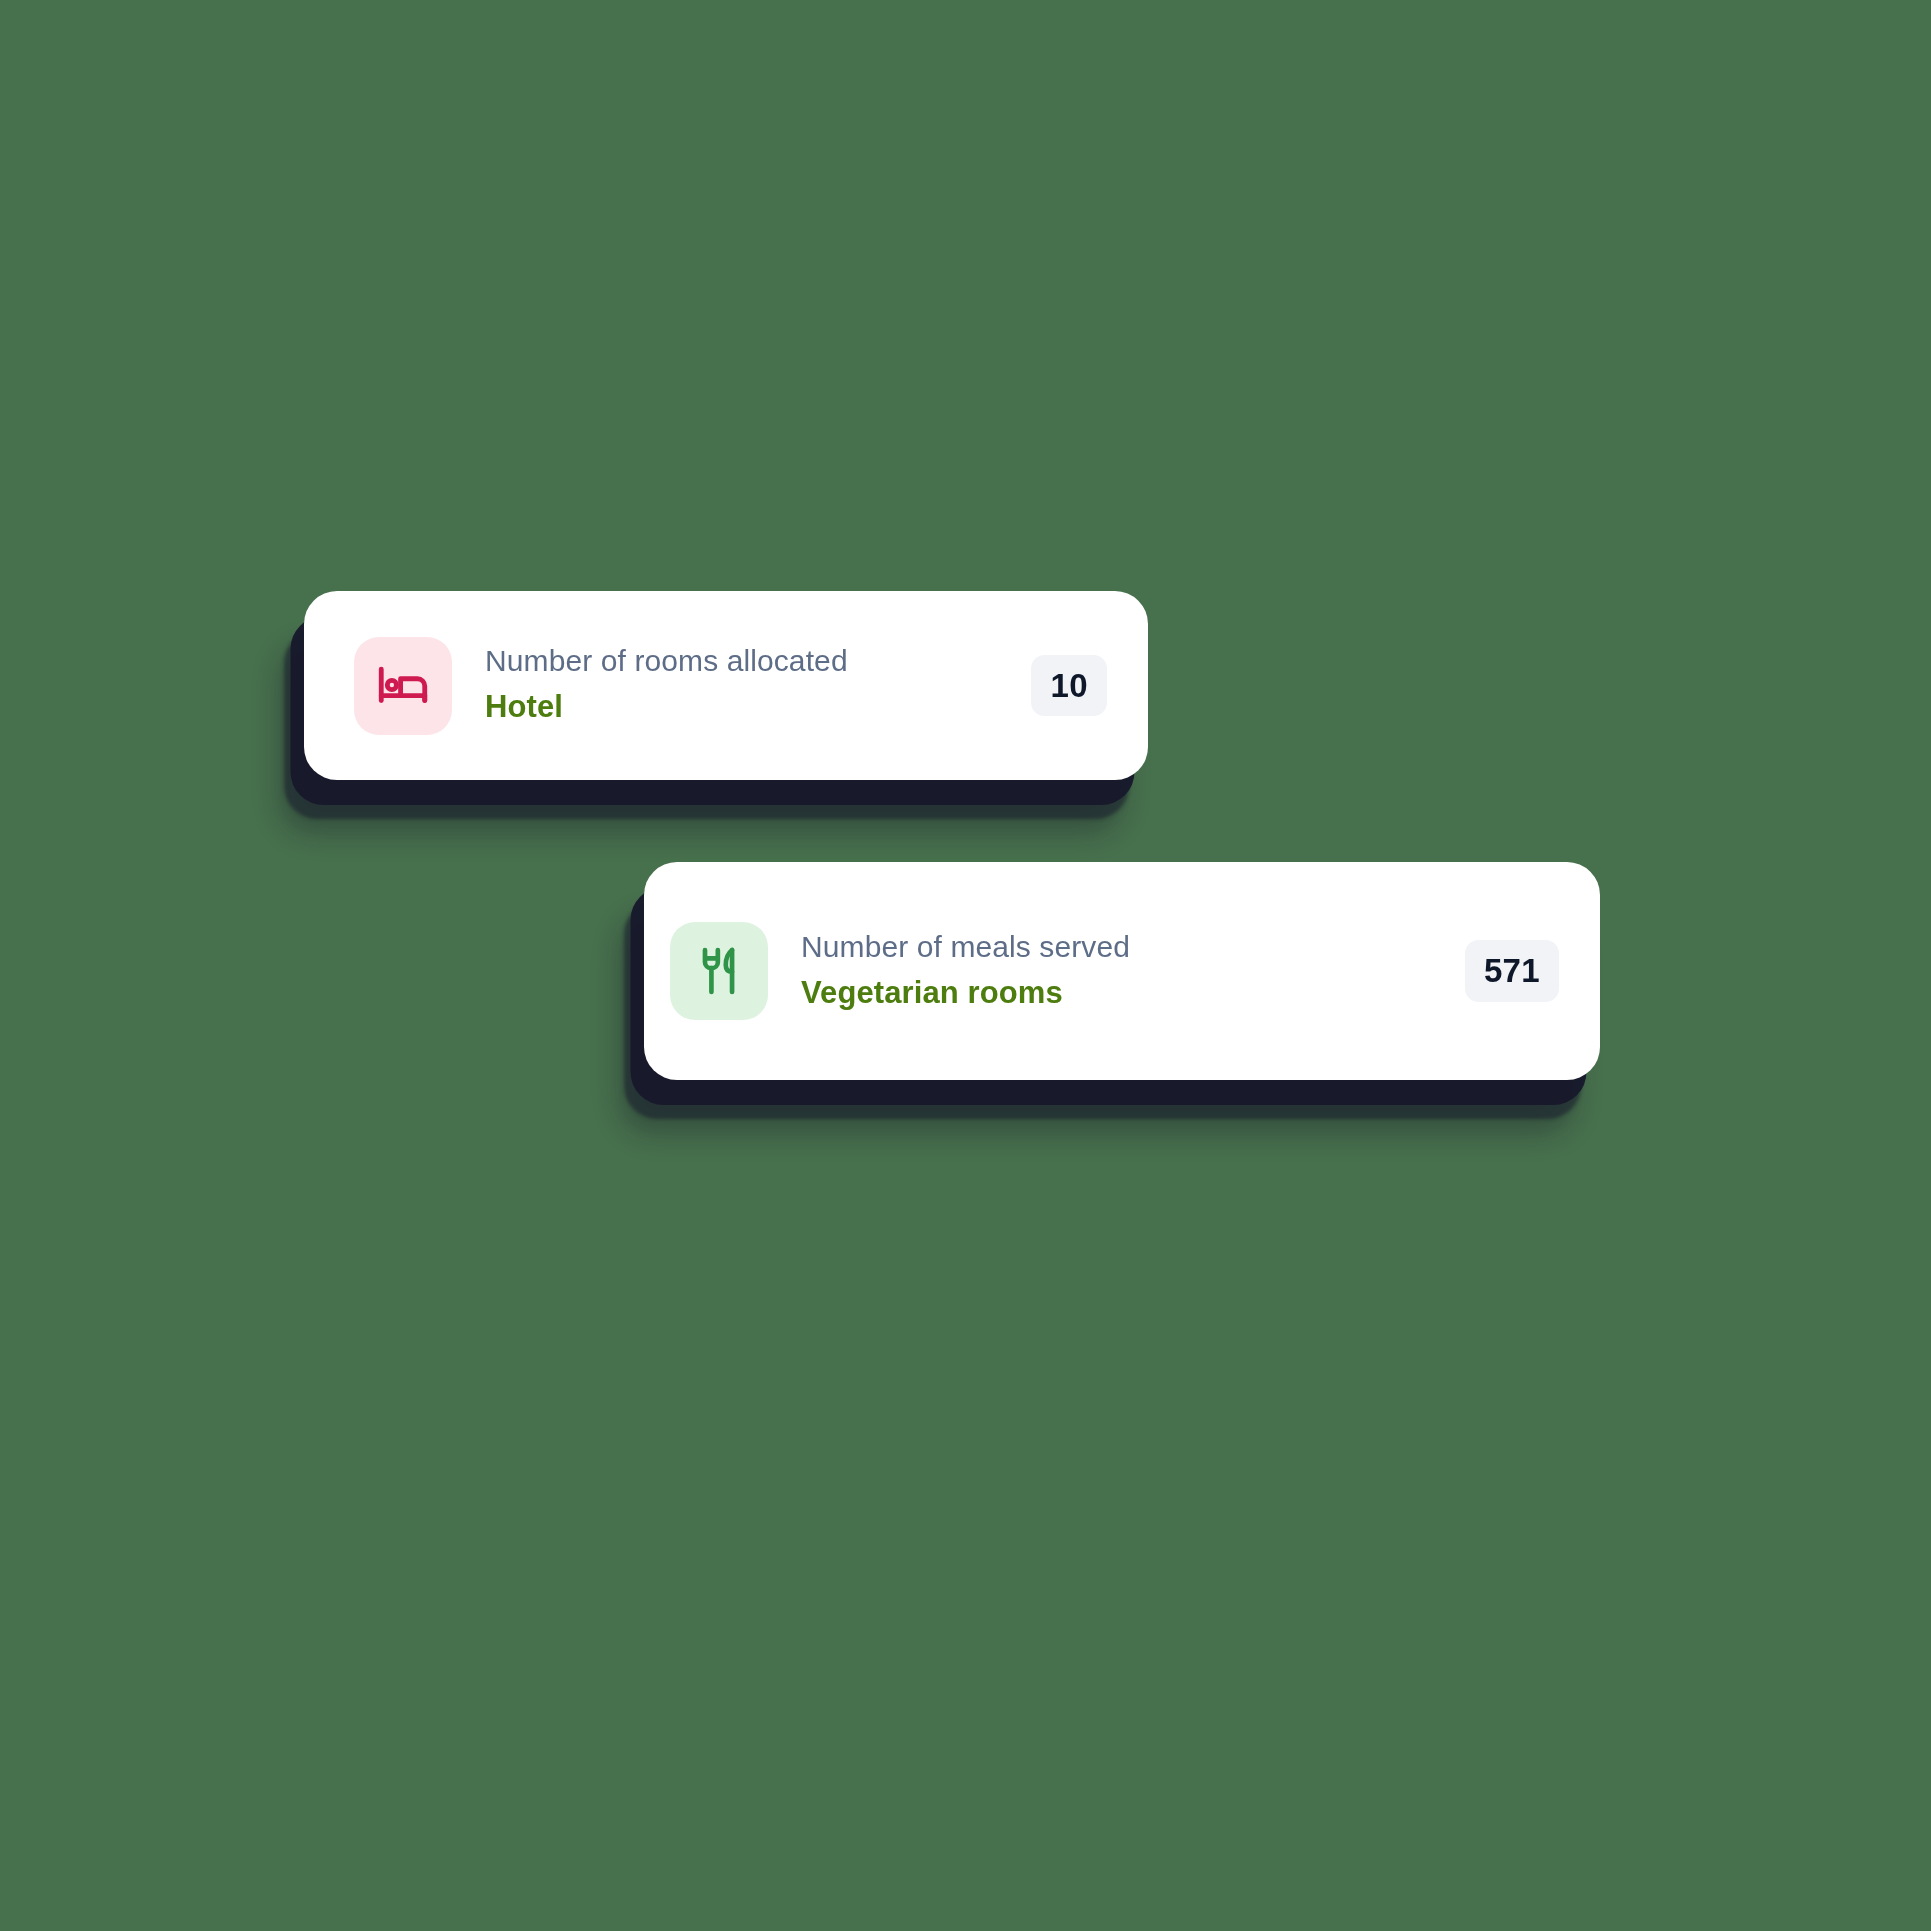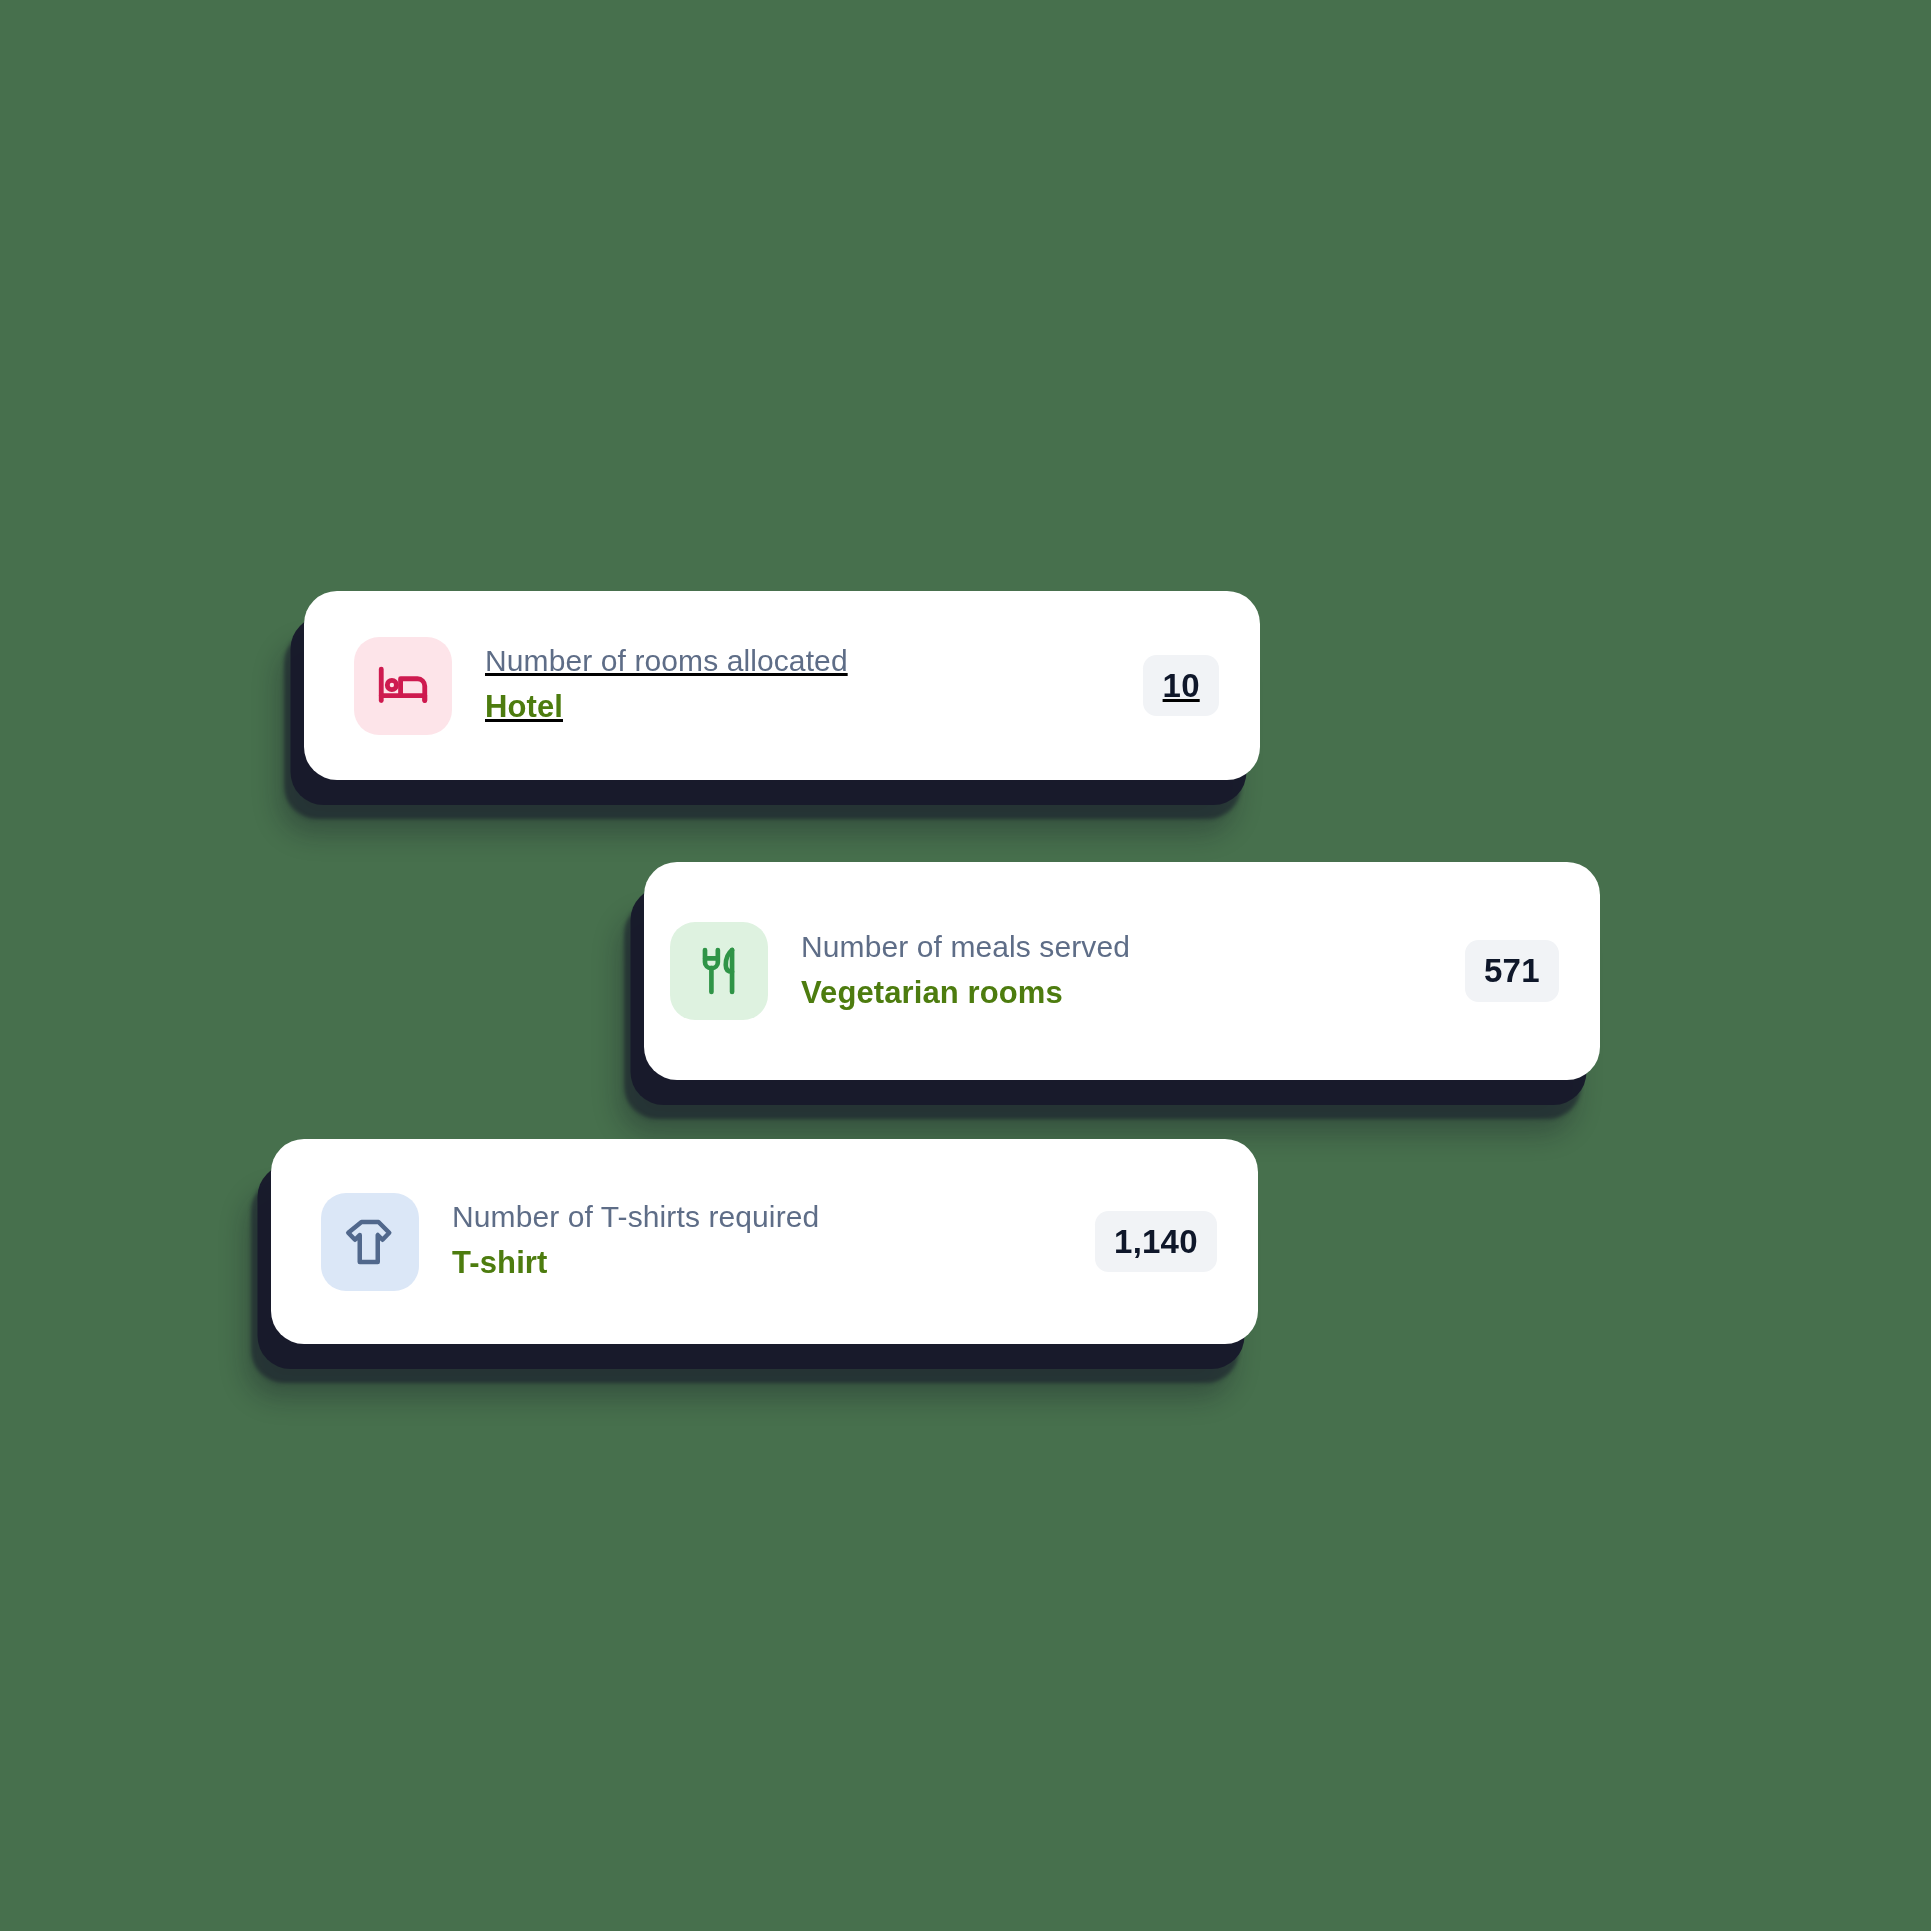--- a/index.html
+++ b/index.html
@@ -31,24 +31,23 @@
       -19.3px 39px 3.9px 0 rgba(24, 26, 43, 0.55),
       -25px 54px 27px 0 rgba(16, 18, 32, 0.30);
     display: flex;
     align-items: center;
     box-sizing: border-box;
   }
 
   .card-1 {
     left: 304px;
     top: 591px;
-    width: 956px;
+    width: 844px;
     height: 189px;
     padding: 0 41px 0 50px;
-    text-decoration: underline;
   }
   .card-2 {
     left: 644px;
     top: 862px;
     width: 956px;
     height: 218px;
     padding: 0 41px 0 26px;
   }
   .card-3 {
     left: 271px;
@@ -154,29 +153,15 @@
         </svg>
       </span>
     </div>
     <div class="card-text">
       <div class="card-label">Number of meals served</div>
       <div class="card-title">Vegetarian rooms</div>
     </div>
     <div class="card-badge">571</div>
   </div>
 
-  <div class="card card-3">
-    <div class="icon-tile tile-blue">
-      <span>
-        <svg width="60" height="60" viewBox="0 0 24 24" fill="none" stroke="#51688C" stroke-width="1.8" stroke-linecap="round" stroke-linejoin="round" aria-hidden="true">
-          <path d="M8.6 4h6.8l4.3 4.3-2.7 2.8-1.9-1.9V20H7.9V9.2L6 11.1 3.3 8.3 8.6 4z"></path>
-        </svg>
-      </span>
-    </div>
-    <div class="card-text">
-      <div class="card-label">Number of T-shirts required</div>
-      <div class="card-title">T-shirt</div>
-    </div>
-    <div class="card-badge">1,140</div>
-  </div>
 
 </div>
 
 
 </body></html>

